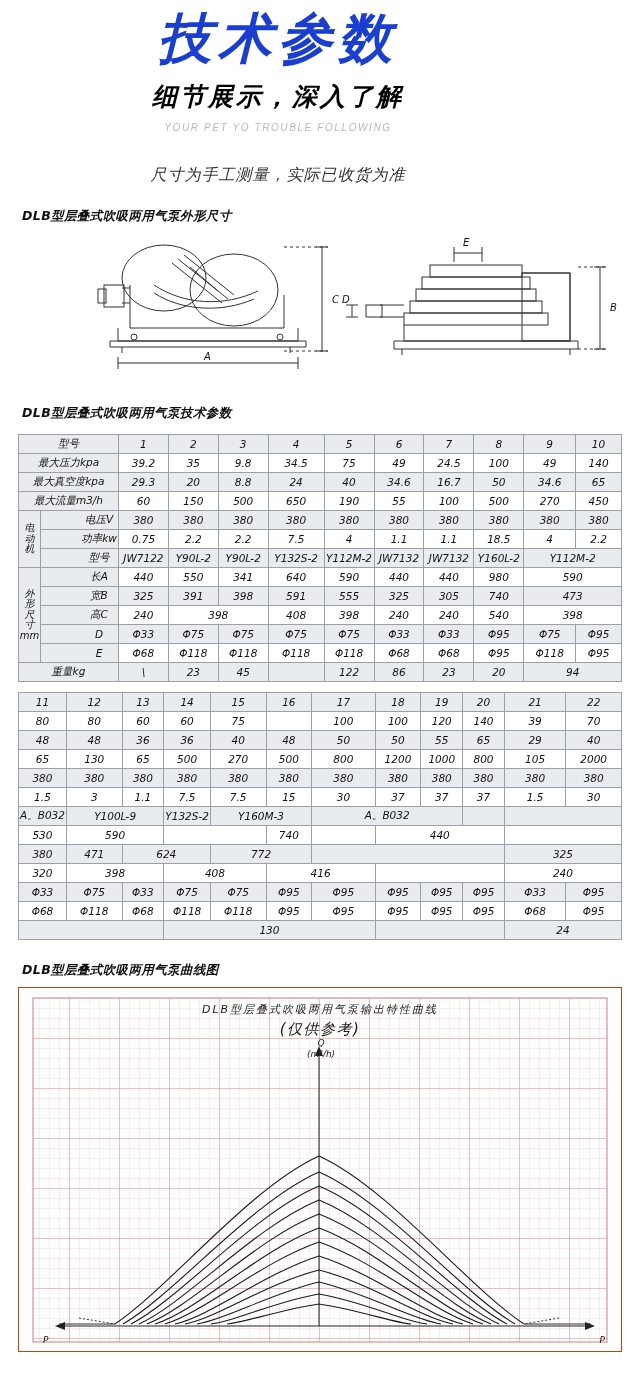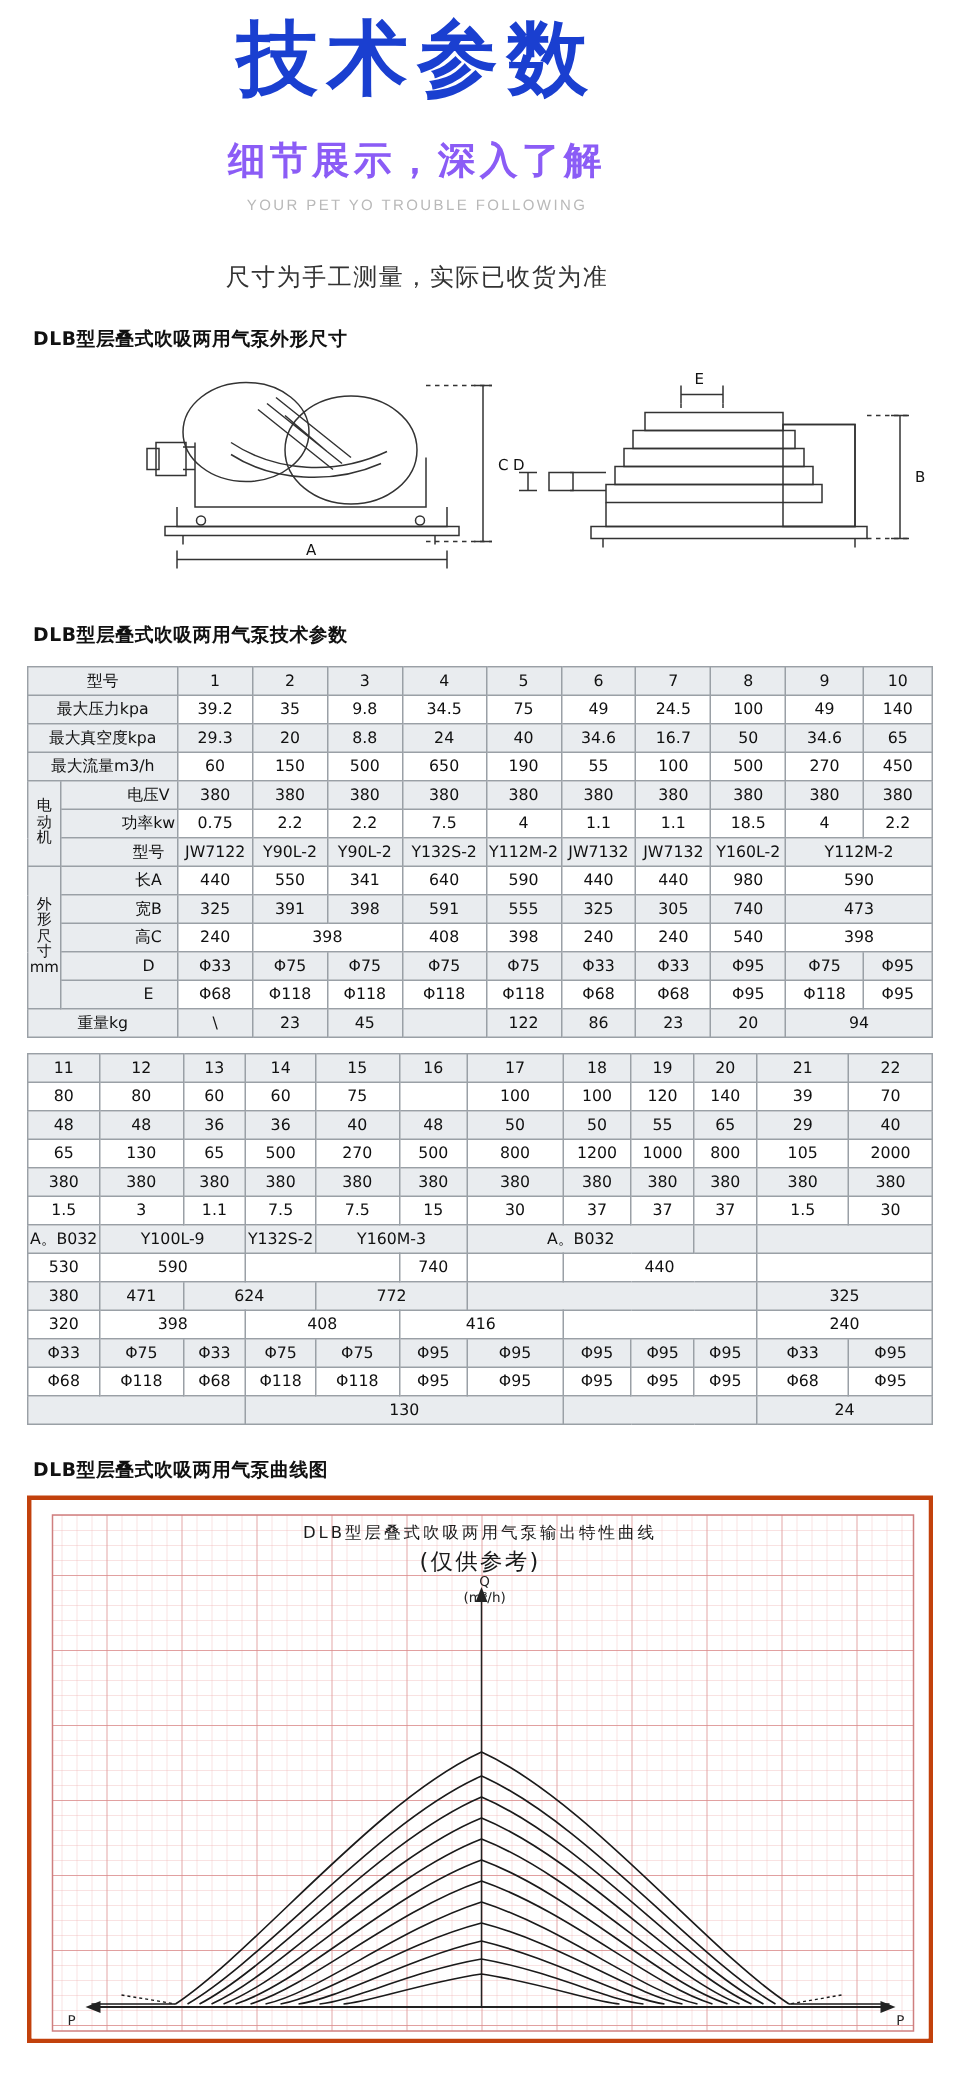--- a/index.html
+++ b/index.html
@@ -4,37 +4,37 @@
 <style>
   * { box-sizing: border-box; }
   html, body { margin: 0; padding: 0; }
   body {
     width: 640px;
     min-height: 1386px;
     background: #ffffff;
     font-family: "Liberation Sans", sans-serif;
     color: #222;
   }
-  .page { width: 556px; position: relative; }
+  .page { width: 556px; position: relative; font-style: italic; }
 
   
   .header { text-align: center; padding-top: 8px; }
   .h-title {
     font-size: 54px;
     font-weight: bold;
     color: #1a3fd0;
     letter-spacing: 6px;
     line-height: 1.15;
     font-family: "DejaVu Sans", "Liberation Sans", sans-serif;
   }
   .h-sub {
     font-size: 25px;
-    color: #8b5cf6;
+    color: #000000;
     letter-spacing: 3px;
-    margin-top: 20px;
+    margin-top: 10px;
     font-weight: bold;
     font-family: "DejaVu Sans", "Liberation Sans", sans-serif;
   }
   .h-eng {
     font-size: 10px;
     color: #b9b9b9;
     letter-spacing: 1.6px;
     margin-top: 9px;
   }
   .h-note {
@@ -91,21 +91,21 @@
   }
   table.spec td.left-lbl { background:#e9ecef;padding-left:40px; }
 
   .tbl-gap { height: 10px; }
 
   
   .chart-box {
     margin: 8px 18px 0 18px;
     width: 604px;
     height: 365px;
-    border: 3px solid #c2410c;
+    border: 1px solid #c2410c;
     background: #ffffff;
     position: relative;
     overflow: hidden;
   }
   .chart-box svg { display:block; }
   .chart-title {
     position: absolute;
     top: 14px; left: 0; right: 0;
     text-align: center;
     font-size: 11px;

